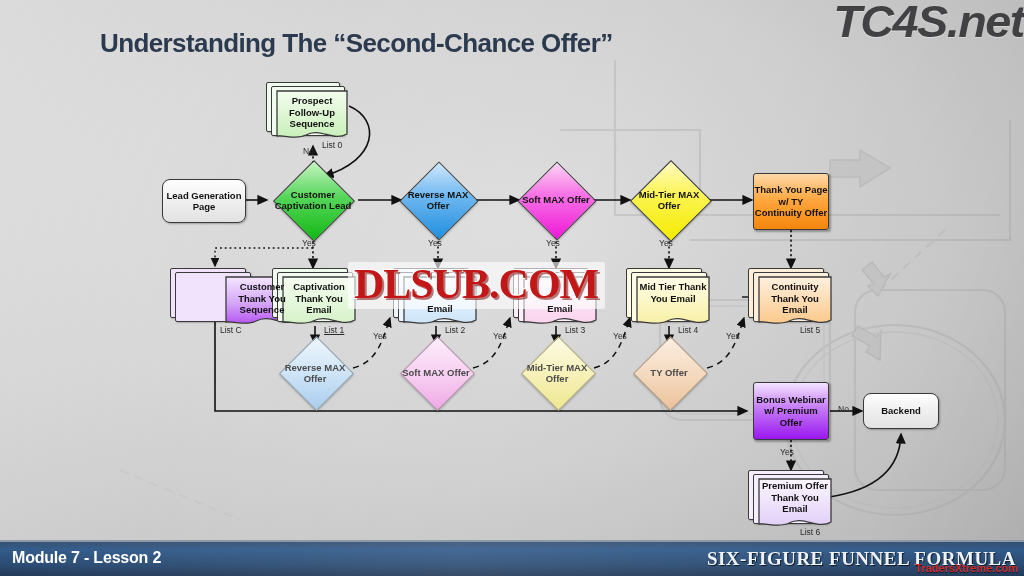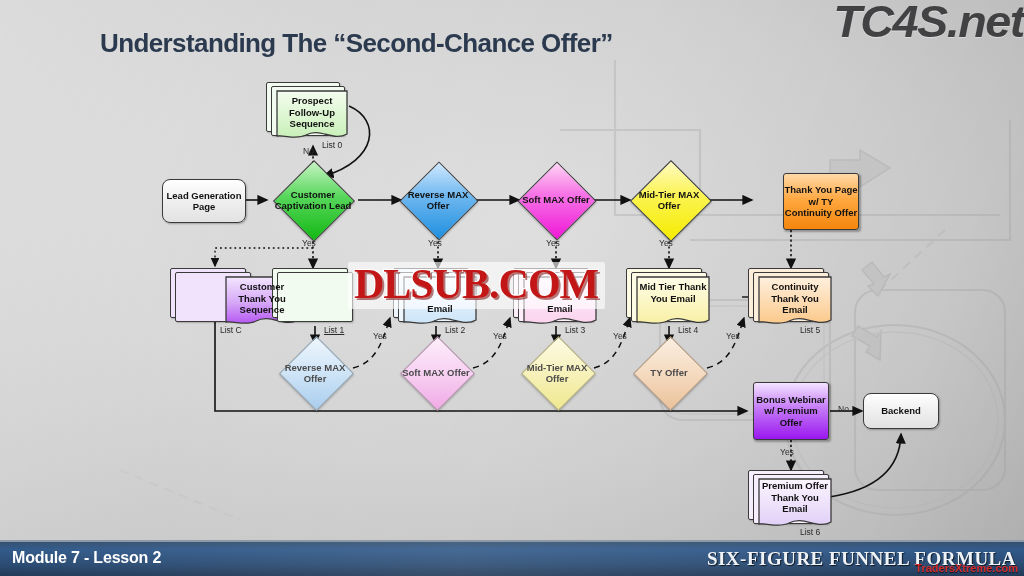--- a/index.html
+++ b/index.html
@@ -93,21 +93,21 @@
     display:flex;align-items:center;justify-content:center;text-align:center;
     font-size:9.5px;font-weight:bold;color:#111;line-height:11.5px;
     box-shadow:1px 1px 2px rgba(0,0,0,.28);
   }
   .rect{
     border:1.4px solid #3a3a3a;border-radius:3px;
     display:flex;align-items:center;justify-content:center;text-align:center;
     font-size:9.5px;font-weight:bold;color:#111;line-height:11.5px;
     box-shadow:1.5px 1.5px 2px rgba(0,0,0,.3);
   }
-  .fill-orange{background:linear-gradient(180deg,#ffd9a8 0%,#ffa63d 48%,#f4860d 100%);margin-left:30px;}
+  .fill-orange{background:linear-gradient(180deg,#ffd9a8 0%,#ffa63d 48%,#f4860d 100%);}
   .fill-violet{background:linear-gradient(180deg,#f3e3ff 0%,#c57bf7 45%,#9a17ef 100%);}
 
   
   .diamond{position:absolute;}
   .diamond .dshape{
     position:absolute;inset:0;
     border:1.4px solid #3a3a3a;
     transform:rotate(45deg);
     box-shadow:1px 1px 2px rgba(0,0,0,.22);
   }
@@ -321,20 +321,32 @@
         <path d="M1,1 H73 V44 C59,52 46,37 31,45 C21,50 10,45 1,46 Z" fill="url(#gPurpleDoc)" stroke="#3a3a3a" stroke-width="1.3"></path>
       </svg>
       <div class="dtext" style="top:5px;">Customer Thank You Sequence</div>
     </div>
     <div class="listtag" style="left:50px;top:57px;">List C</div>
   </div>
 
   <div class="docstack" style="left:272px;top:268px;width:86px;height:58px;">
     <div class="sheet b1" style="width:74px;height:48px;background:#f2fbef;"></div>
     <div class="sheet b2" style="width:74px;height:48px;background:#f2fbef;"></div>
+    <div class="front" style="width:74px;height:50px;">
+      <svg width="74" height="52" viewBox="0 0 74 52">
+        <defs>
+            <linearGradient id="gGreenDoc2" x1="0" y1="0" x2="0" y2="1">
+          <stop offset="0" stop-color="#f6fdf2"></stop>
+              <stop offset="1" stop-color="#d6f2c8"></stop>
+            </linearGradient>
+          </defs>
+        <path d="M1,1 H73 V44 C59,52 46,37 31,45 C21,50 10,45 1,46 Z" fill="url(#gGreenDoc2)" stroke="#3a3a3a" stroke-width="1.3"></path>
+      </svg>
+      <div class="dtext" style="top:5px;">Captivation Thank You Email</div>
+    </div>
     <div class="listtag" style="left:52px;top:57px;text-decoration:underline;">List 1</div>
   </div>
 
   <div class="docstack" style="left:393px;top:268px;width:86px;height:58px;">
     <div class="sheet b1" style="width:74px;height:48px;background:#eef6fd;"></div>
     <div class="sheet b2" style="width:74px;height:48px;background:#eef6fd;"></div>
     <div class="front" style="width:74px;height:50px;">
       <svg width="74" height="52" viewBox="0 0 74 52">
         <defs>
             <linearGradient id="gBlueDoc" x1="0" y1="0" x2="0" y2="1">

